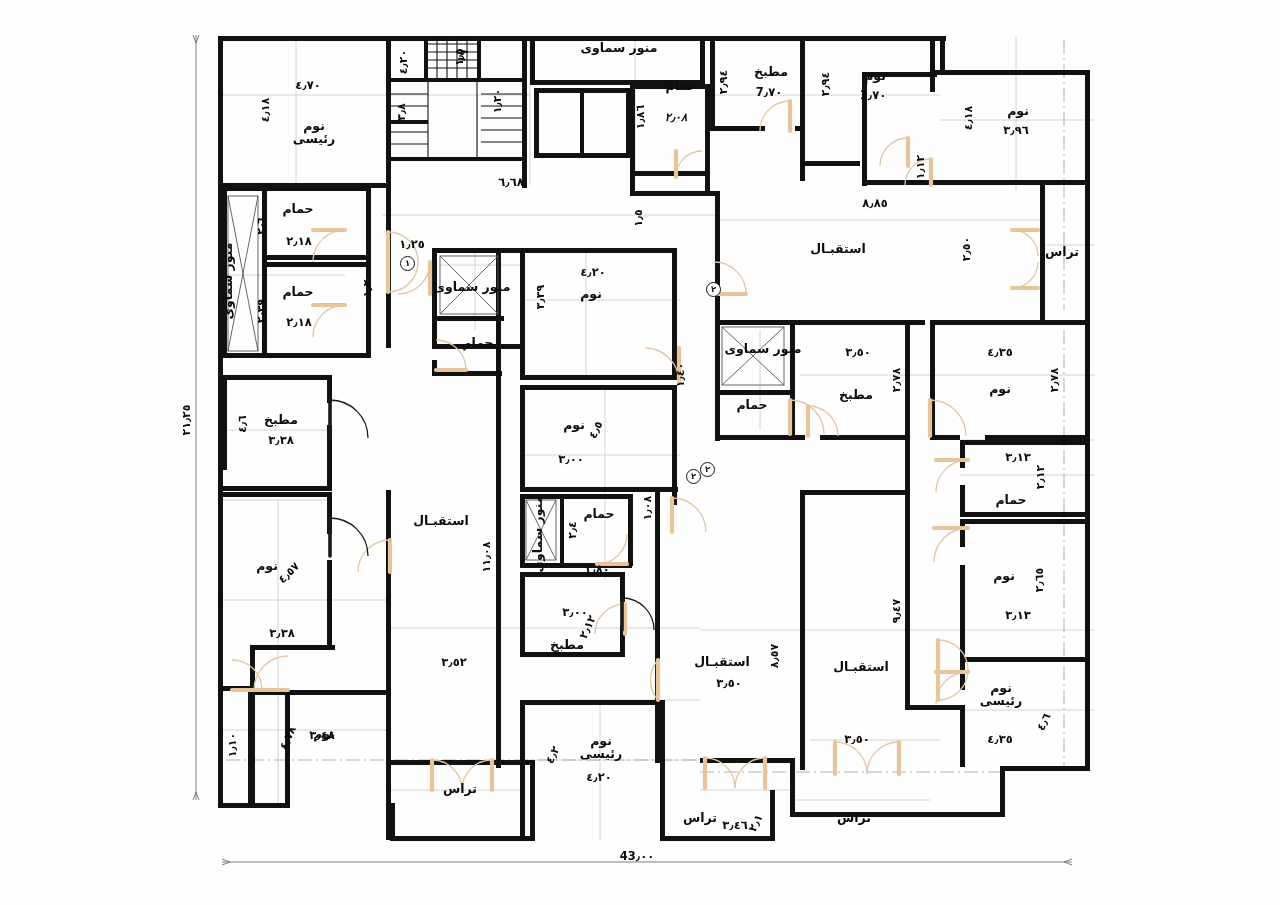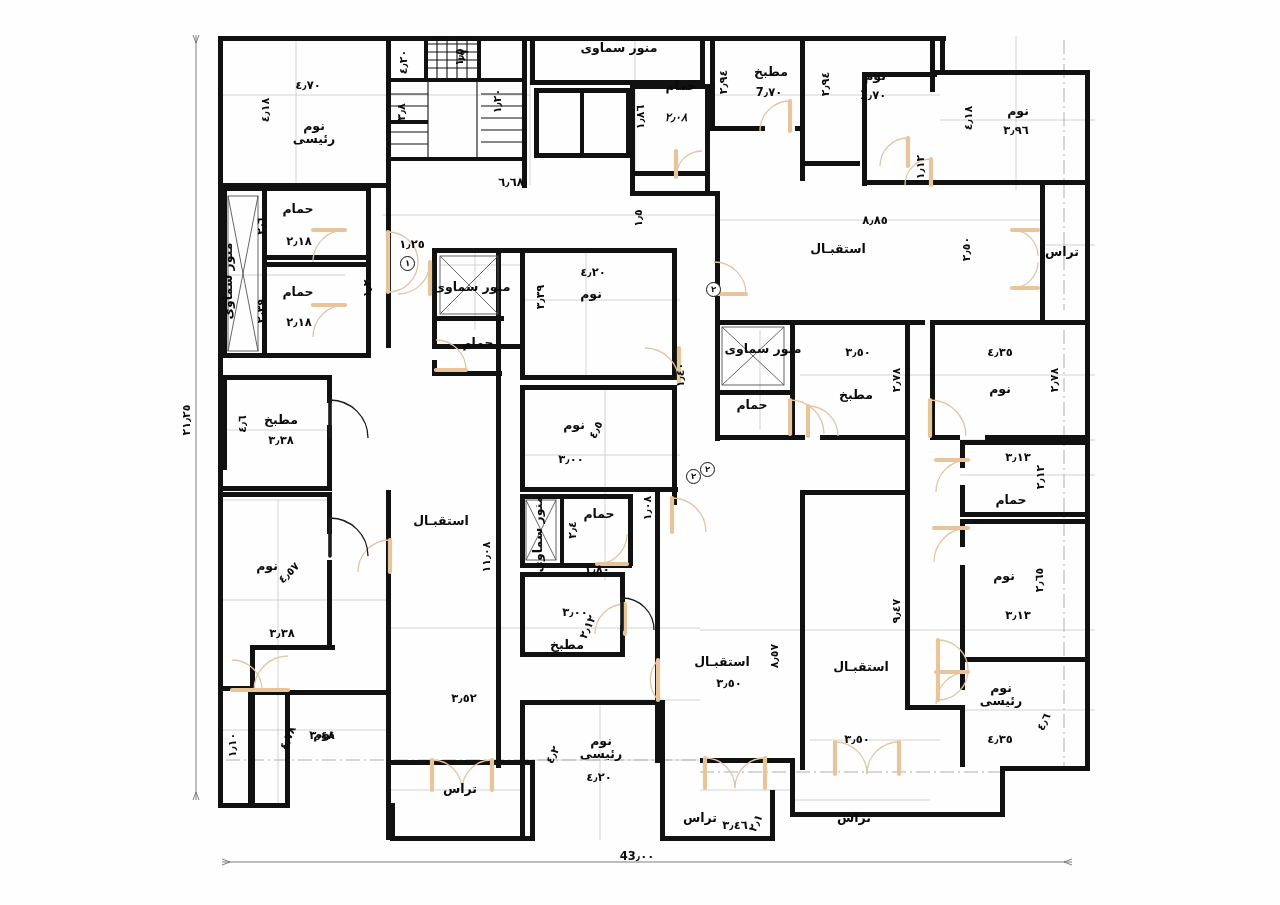--- a/index.html
+++ b/index.html
@@ -509,21 +509,21 @@
       <div class="lbl room" style="left: 771px; top: 72px; transform: translate(-50%, -50%) rotate(0deg);">مطبخ</div>
       <div class="lbl dim" style="left: 769px; top: 93px; transform: translate(-50%, -50%) rotate(0deg);">7٫٧٠</div>
       <div class="lbl dimv" style="left: 724px; top: 82px; transform: translate(-50%, -50%) rotate(-90deg);">٢٫٩٤</div>
       <div class="lbl room" style="left: 875px; top: 76px; transform: translate(-50%, -50%) rotate(0deg);">نوم</div>
       <div class="lbl dim" style="left: 873px; top: 96px; transform: translate(-50%, -50%) rotate(0deg);">1٫٧٠</div>
       <div class="lbl dimv" style="left: 826px; top: 84px; transform: translate(-50%, -50%) rotate(-90deg);">٢٫٩٤</div>
       <div class="lbl room" style="left: 1018px; top: 111px; transform: translate(-50%, -50%) rotate(0deg);">نوم</div>
       <div class="lbl dim" style="left: 1016px; top: 131px; transform: translate(-50%, -50%) rotate(0deg);">٣٫٩٦</div>
       <div class="lbl dimv" style="left: 969px; top: 118px; transform: translate(-50%, -50%) rotate(-90deg);">٤٫١٨</div>
       <div class="lbl dimv" style="left: 921px; top: 167px; transform: translate(-50%, -50%) rotate(-90deg);">١٫١٢</div>
-      <div class="lbl dim" style="left: 875px; top: 221px; transform: translate(-50%, -50%) rotate(0deg);">٨٫٨٥</div>
+      <div class="lbl dim" style="left: 875px; top: 204px; transform: translate(-50%, -50%) rotate(0deg);">٨٫٨٥</div>
       <div class="lbl room" style="left: 838px; top: 249px; transform: translate(-50%, -50%) rotate(0deg);">استقبـال</div>
       <div class="lbl room" style="left: 1062px; top: 252px; transform: translate(-50%, -50%) rotate(0deg);">تراس</div>
       <div class="lbl dimv" style="left: 967px; top: 249px; transform: translate(-50%, -50%) rotate(-90deg);">٢٫٥٠</div>
       <div class="lbl room" style="left: 228px; top: 281px; transform: translate(-50%, -50%) rotate(-90deg);">منور سماوى</div>
       <div class="lbl room" style="left: 298px; top: 209px; transform: translate(-50%, -50%) rotate(0deg);">حمام</div>
       <div class="lbl dim" style="left: 299px; top: 242px; transform: translate(-50%, -50%) rotate(0deg);">٢٫١٨</div>
       <div class="lbl dimv" style="left: 262px; top: 226px; transform: translate(-50%, -50%) rotate(-90deg);">٢٫٦</div>
       <div class="lbl room" style="left: 298px; top: 292px; transform: translate(-50%, -50%) rotate(0deg);">حمام</div>
       <div class="lbl dim" style="left: 299px; top: 323px; transform: translate(-50%, -50%) rotate(0deg);">٢٫١٨</div>
       <div class="lbl dimv" style="left: 262px; top: 311px; transform: translate(-50%, -50%) rotate(-90deg);">٢٫٣٩</div>
@@ -547,21 +547,21 @@
       <div class="lbl room" style="left: 1011px; top: 500px; transform: translate(-50%, -50%) rotate(0deg);">حمام</div>
       <div class="lbl dimv" style="left: 1041px; top: 477px; transform: translate(-50%, -50%) rotate(-90deg);">٢٫١٢</div>
       <div class="lbl room" style="left: 281px; top: 420px; transform: translate(-50%, -50%) rotate(0deg);">مطبخ</div>
       <div class="lbl dim" style="left: 281px; top: 441px; transform: translate(-50%, -50%) rotate(0deg);">٣٫٣٨</div>
       <div class="lbl dimv" style="left: 243px; top: 424px; transform: translate(-50%, -50%) rotate(-90deg);">٤٫٦</div>
       <div class="lbl room" style="left: 267px; top: 566px; transform: translate(-50%, -50%) rotate(0deg);">نوم</div>
       <div class="lbl dim" style="left: 282px; top: 634px; transform: translate(-50%, -50%) rotate(0deg);">٣٫٣٨</div>
       <div class="lbl dimv" style="left: 289px; top: 573px; transform: translate(-50%, -50%) rotate(-45deg);">٤٫٥٧</div>
       <div class="lbl room" style="left: 441px; top: 521px; transform: translate(-50%, -50%) rotate(0deg);">استقبـال</div>
       <div class="lbl dimv" style="left: 487px; top: 557px; transform: translate(-50%, -50%) rotate(-90deg);">١١٫٠٨</div>
-      <div class="lbl dim" style="left: 454px; top: 699px; transform: translate(-50%, -50%) rotate(0deg); margin-left: 10px;">٣٫٥٢</div>
+      <div class="lbl dim" style="left: 454px; top: 663px; transform: translate(-50%, -50%) rotate(0deg);">٣٫٥٢</div>
       <div class="lbl room" style="left: 574px; top: 425px; transform: translate(-50%, -50%) rotate(0deg);">نوم</div>
       <div class="lbl dim" style="left: 571px; top: 460px; transform: translate(-50%, -50%) rotate(0deg);">٣٫٠٠</div>
       <div class="lbl dimv" style="left: 596px; top: 430px; transform: translate(-50%, -50%) rotate(-65deg);">٤٫٥</div>
       <div class="lbl room" style="left: 538px; top: 534px; transform: translate(-50%, -50%) rotate(-90deg);">منور سماوى</div>
       <div class="lbl room" style="left: 599px; top: 514px; transform: translate(-50%, -50%) rotate(0deg);">حمام</div>
       <div class="lbl dim" style="left: 597px; top: 570px; transform: translate(-50%, -50%) rotate(0deg);">١٫٨٠</div>
       <div class="lbl dimv" style="left: 573px; top: 530px; transform: translate(-50%, -50%) rotate(-90deg);">٢٫٤</div>
       <div class="lbl dimv" style="left: 648px; top: 508px; transform: translate(-50%, -50%) rotate(-90deg);">١٫٠٨</div>
       <div class="lbl dim" style="left: 575px; top: 613px; transform: translate(-50%, -50%) rotate(0deg);">٣٫٠٠</div>
       <div class="lbl dimv" style="left: 588px; top: 627px; transform: translate(-50%, -50%) rotate(-65deg);">٢٫١٢</div>

